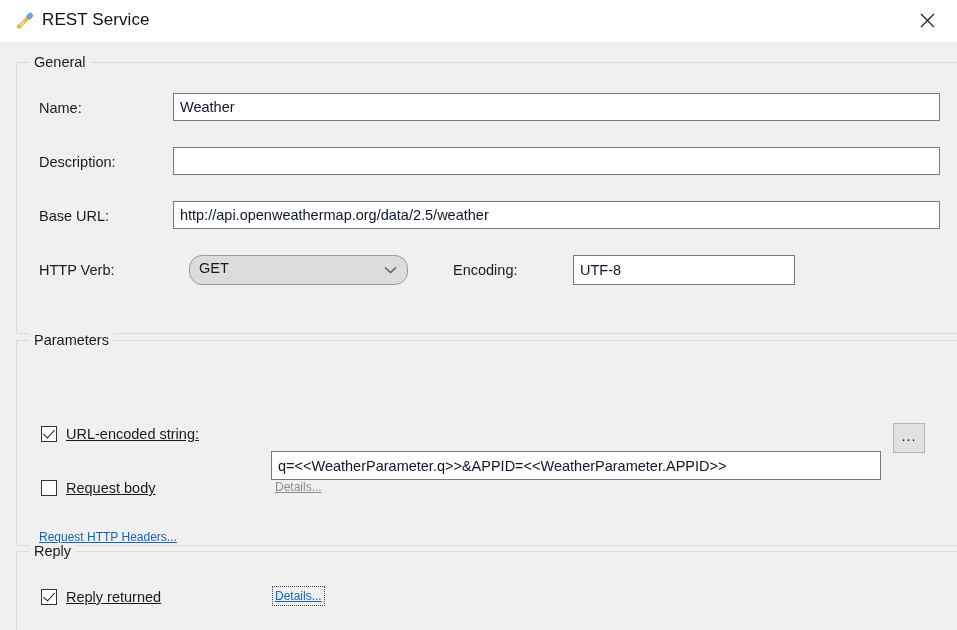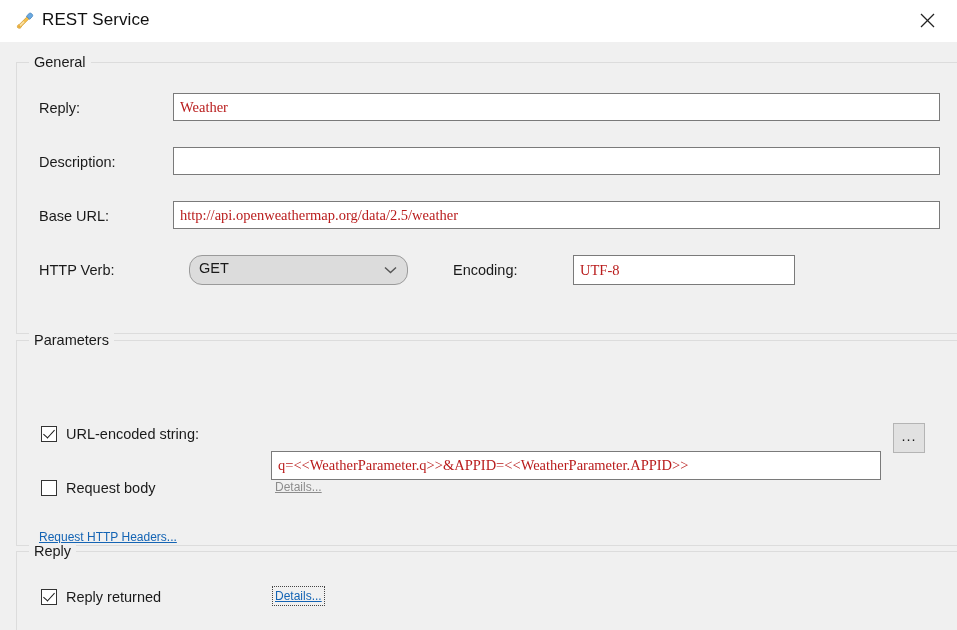--- a/index.html
+++ b/index.html
@@ -93,23 +93,23 @@
     color: #1a1a1a;
     white-space: nowrap;
   }
 
   
   .txt {
     position: absolute;
     box-sizing: border-box;
     border: 1px solid #7a7a7a;
     background: #ffffff;
-    font-family: Liberation Serif, serif;
-    font-size: 14.5px;
-    color: #b91c1c;
+    font-family: Liberation Sans, sans-serif;
+    font-size: 14.5px;
+    color: #0f172a;
     padding: 0 6px;
     height: 28px;
     line-height: 26px;
     outline: none;
   }
   .txt::placeholder { color: #999999; }
 
   
   .combo {
     position: absolute;
@@ -134,20 +134,21 @@
     display: flex;
     align-items: center;
   }
 
   
   .cbrow {
     position: absolute;
     display: flex;
     align-items: center;
     cursor: pointer;
+    text-decoration: underline;
   }
   .cbox {
     width: 16px;
     height: 16px;
     box-sizing: border-box;
     border: 1px solid #333333;
     background: #ffffff;
     position: relative;
     flex: 0 0 auto;
   }
@@ -225,21 +226,21 @@
     </svg>
   </span>
 </div>
 
 <div class="client">
 
   <fieldset class="group" id="group-general">
 
     <span class="group-title">General</span>
 
-    <span class="field-label" style="left:22px; top:37px;">Reply:</span>
+    <span class="field-label" style="left:22px; top:37px;">Name:</span>
     <input class="txt" style="left: 156px; top: 30px; width: 767px;" value="Weather">
 
     <span class="field-label" style="left:22px; top:91px;">Description:</span>
     <input class="txt" style="left: 156px; top: 84px; width: 767px;" value="">
 
     <span class="field-label" style="left:22px; top:145px;">Base URL:</span>
     <input class="txt" style="left: 156px; top: 138px; width: 767px;" value="http://api.openweathermap.org/data/2.5/weather">
 
     <span class="field-label" style="left:22px; top:199px;">HTTP Verb:</span>
     <div class="combo" style="left:172px; top:192px; width:219px;border-radius:13px;">

